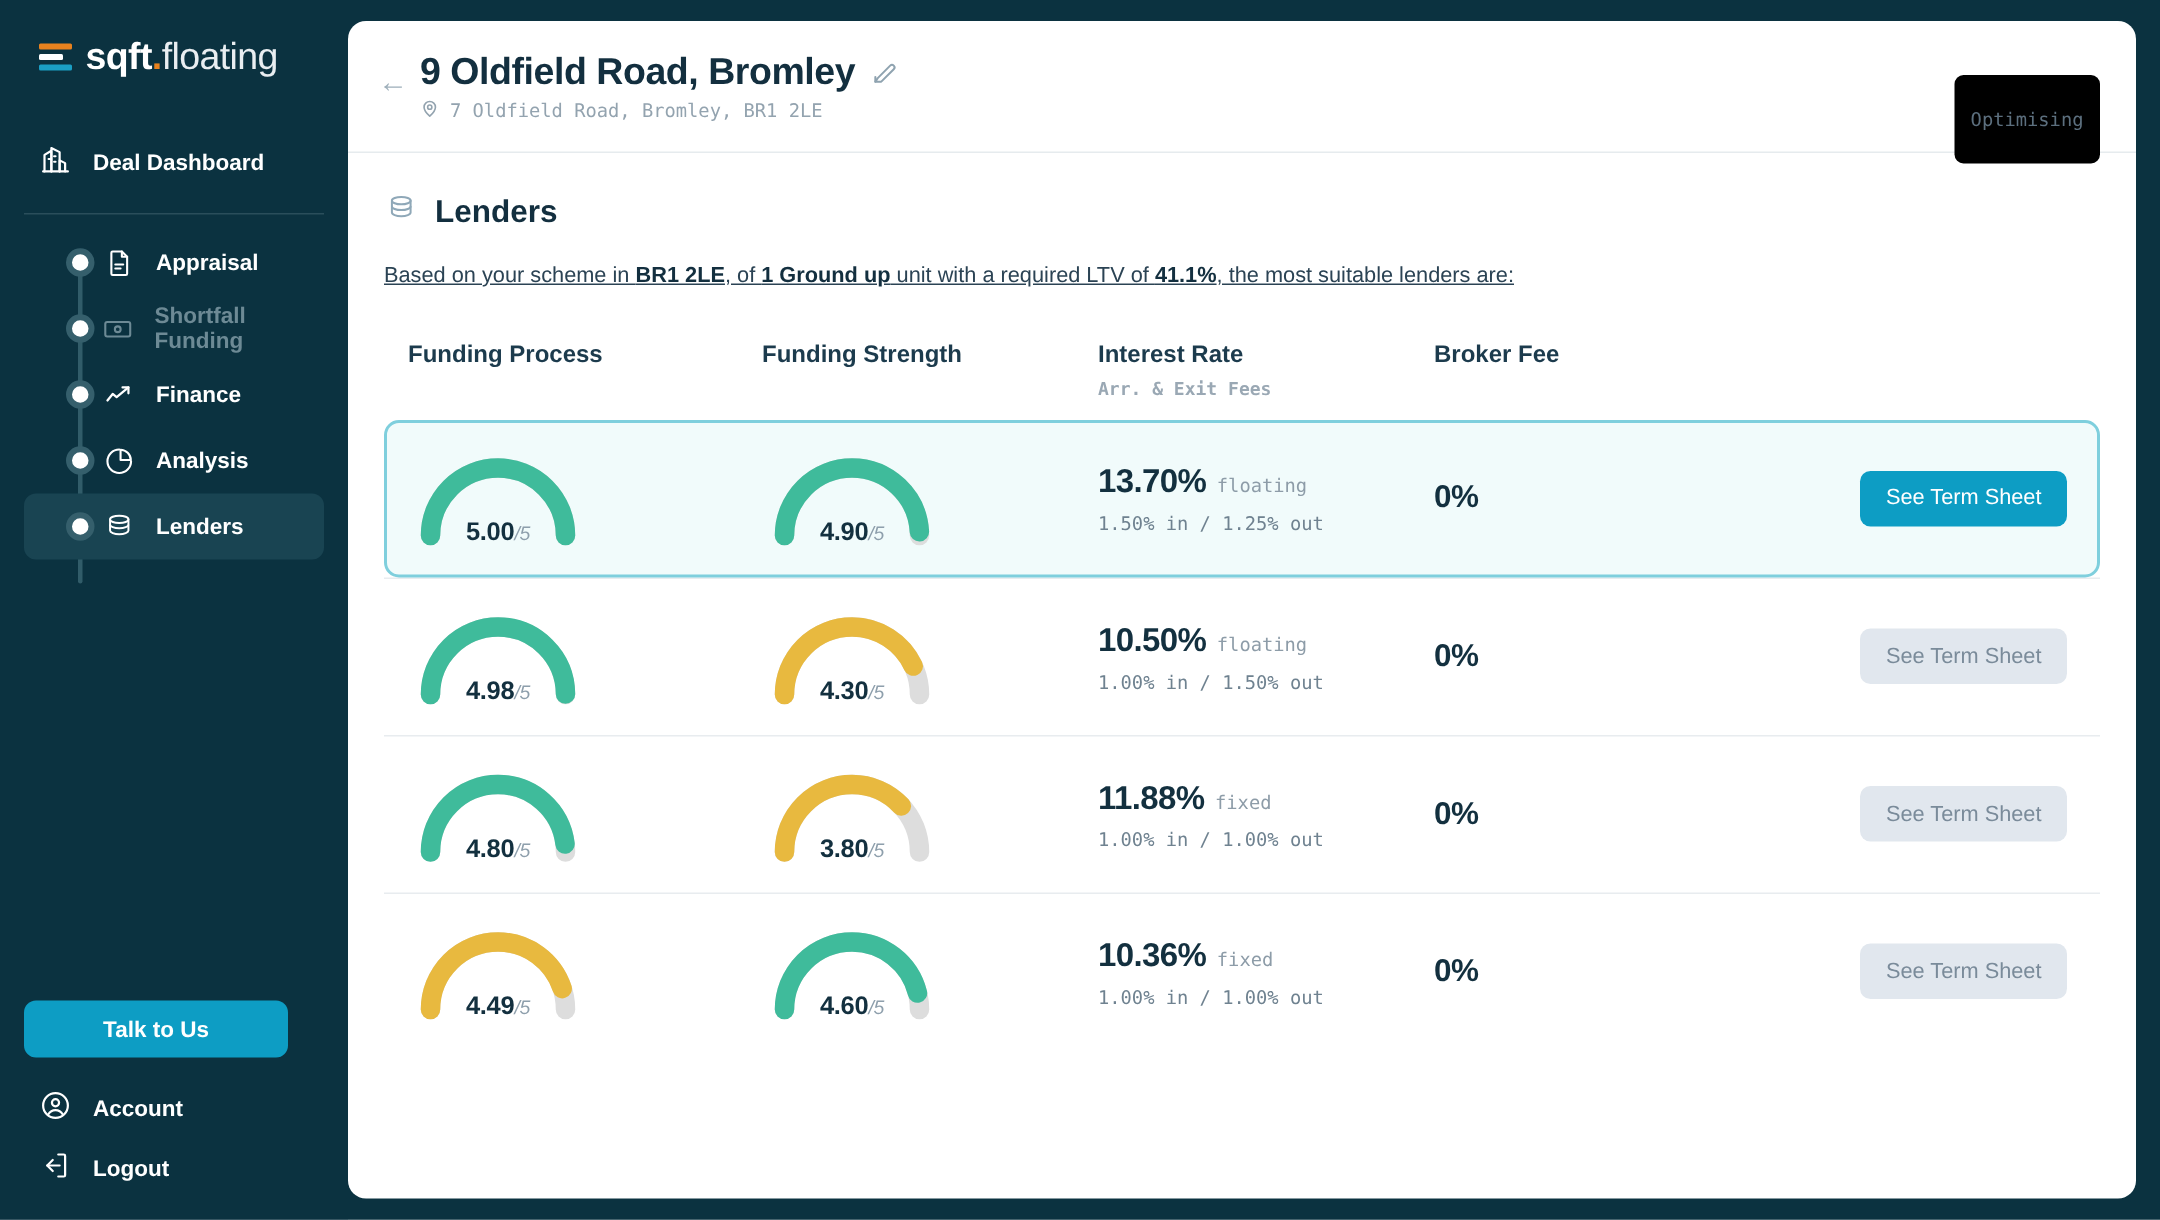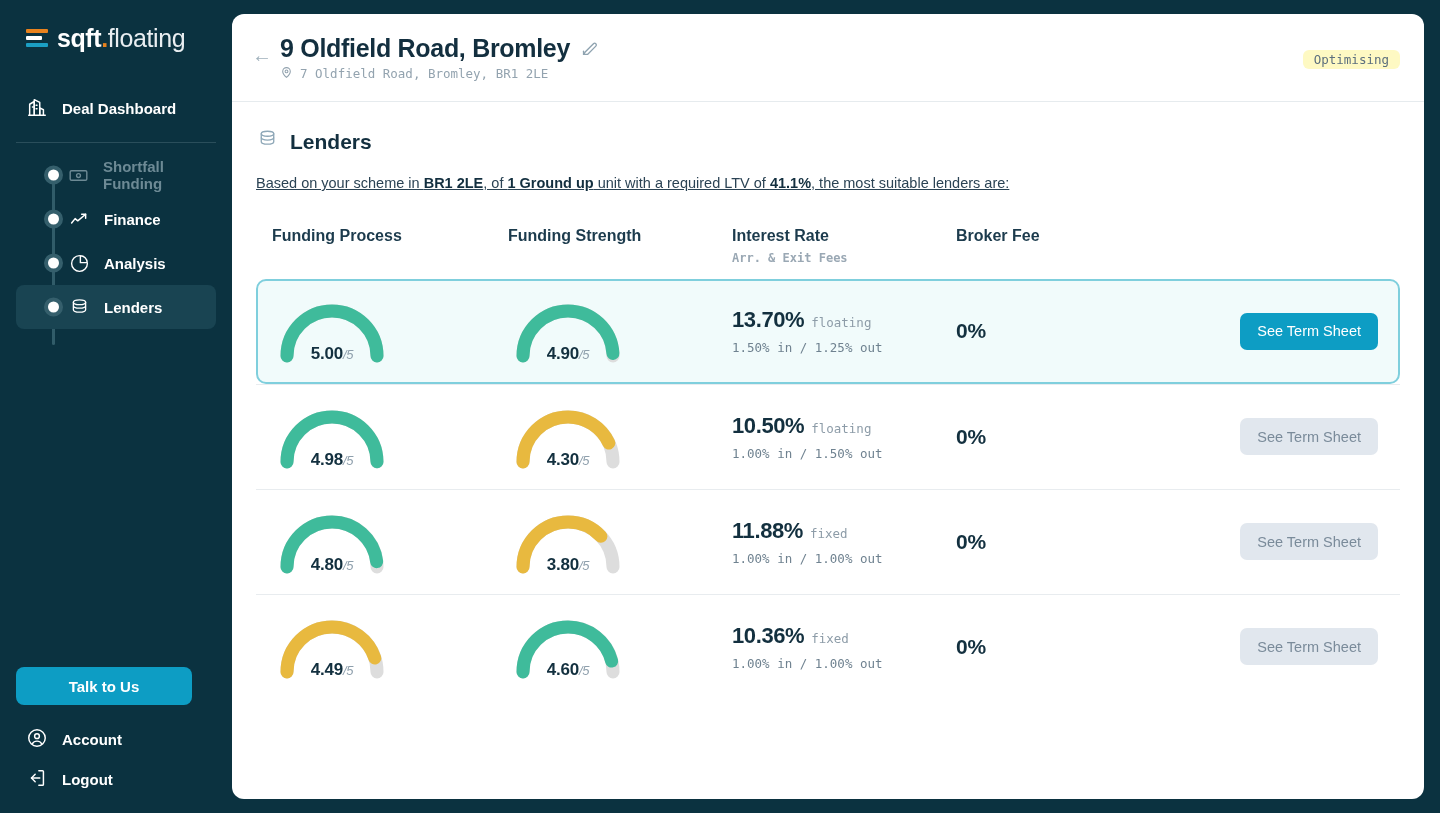--- a/index.html
+++ b/index.html
@@ -87,22 +87,22 @@
   .title-block { display: flex; flex-direction: column; gap: 3px; }
   .title-line { display: flex; align-items: center; gap: 10px; }
   .deal-title { font-size: 25px; font-weight: 700; color: #132f3f; letter-spacing: -0.3px; }
   .edit-icon { cursor: pointer; color: #8fa3b0; display: inline-flex; }
   .addr-line {
     display: flex; align-items: center; gap: 7px;
     font-family: "DejaVu Sans Mono", monospace; font-size: 12.5px; color: #93a3af;
   }
   .status-badge {
     position: absolute; right: 24px; top: 36px;
-    background: #fef9c3; color: #5c6f7e; border-radius: 6px;
-    padding: 2px 11px; font-family: "DejaVu Sans Mono", monospace; font-size: 12.5px;
+    background: #000000; color: #5c6f7e; border-radius: 6px;
+    padding: 22px 11px; font-family: "DejaVu Sans Mono", monospace; font-size: 12.5px;
   }
 
   .content { padding: 26px 24px 0 24px; flex: 1; overflow: hidden; }
   .sec-head { display: flex; align-items: center; gap: 11px; margin-bottom: 20px; }
   .sec-title { font-size: 21px; font-weight: 700; color: #132f3f; }
   .sec-sub { font-size: 14.5px; color: #2b4354; margin-bottom: 36px; text-decoration: underline; }
   .sec-sub b { font-weight: 700; color: #132f3f; }
 
   table.lenders { width: 100%; border-collapse: collapse; table-layout: fixed; }
   table.lenders th {
@@ -188,20 +188,32 @@
           </svg>
         </span>
         <span>Deal Dashboard</span>
       </div>
       <div class="divider"></div>
     </div>
 
     <div class="steps">
       <div class="steps-line"></div>
 
+      <div class="step">
+        <span class="dot"></span>
+        <span class="sicon">
+          <svg width="21" height="21" viewBox="0 0 24 24" fill="none" stroke="#ffffff" stroke-width="1.6" stroke-linecap="round" stroke-linejoin="round">
+            <path d="M14 3H7a1 1 0 0 0-1 1v16a1 1 0 0 0 1 1h10a1 1 0 0 0 1-1V7z"></path>
+            <path d="M14 3v4h4"></path>
+              <path d="M9 13h6"></path>
+              <path d="M9 16h4"></path>
+          </svg>
+        </span>
+        <span>Appraisal</span>
+      </div>
 
       <div class="step dim">
         <span class="dot"></span>
         <span class="sicon">
           <svg width="21" height="21" viewBox="0 0 24 24" fill="none" stroke="#6d8a95" stroke-width="1.6" stroke-linecap="round" stroke-linejoin="round">
             <rect x="2.5" y="6.5" width="19" height="11" rx="1.5"></rect>
             <circle cx="12" cy="12" r="2.2"></circle>
           </svg>
         </span>
         <span>Shortfall Funding</span>

